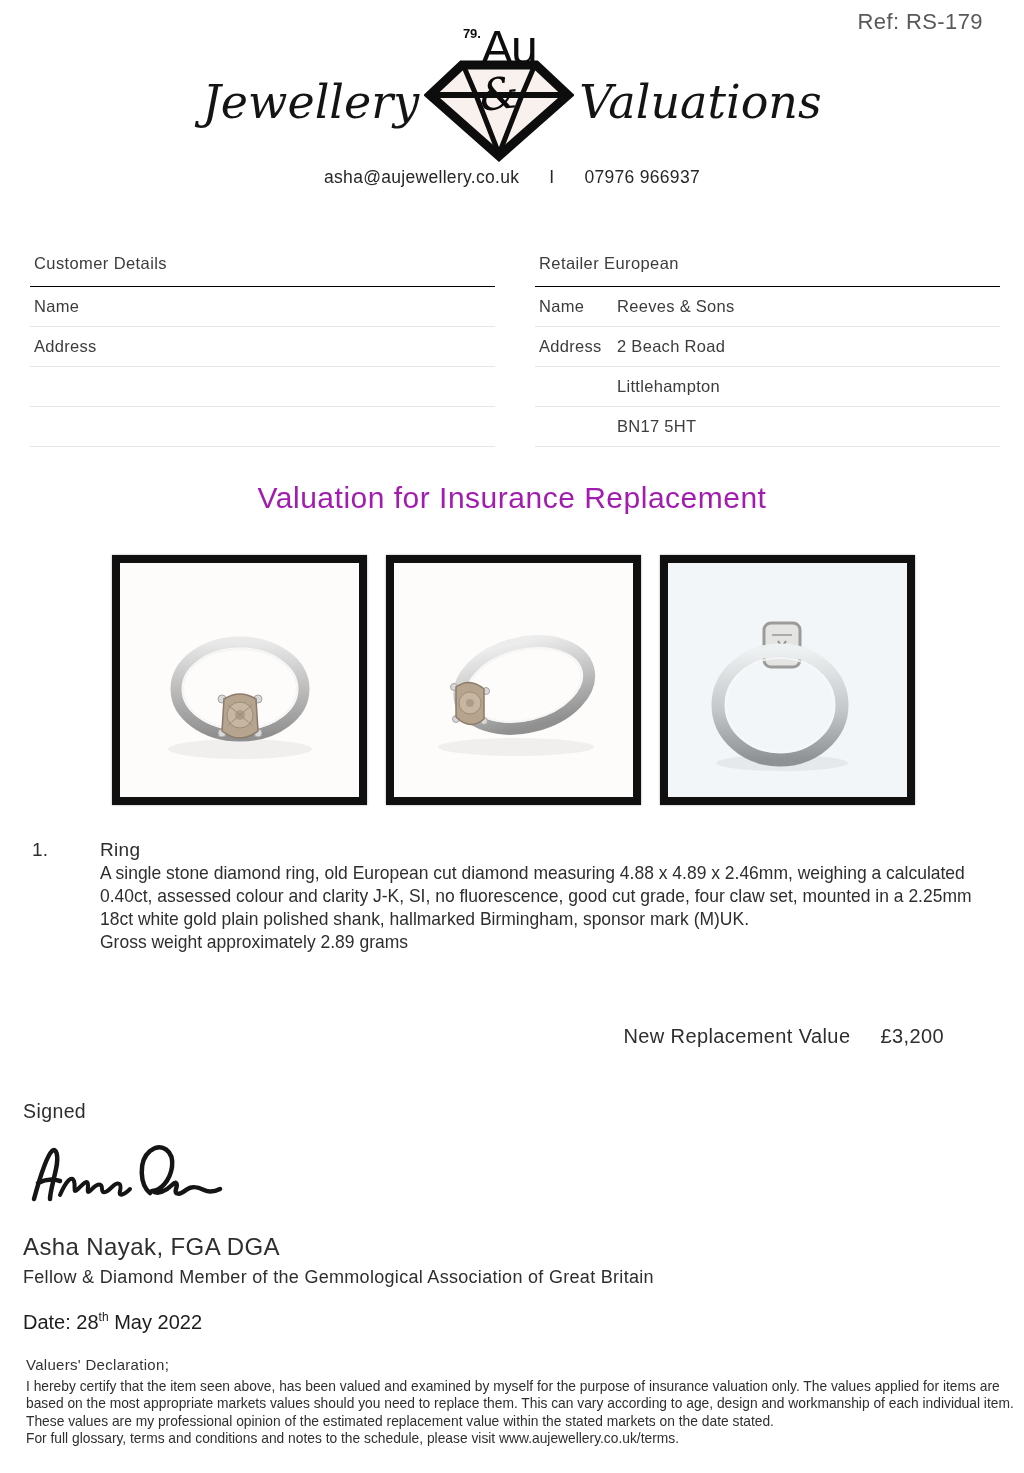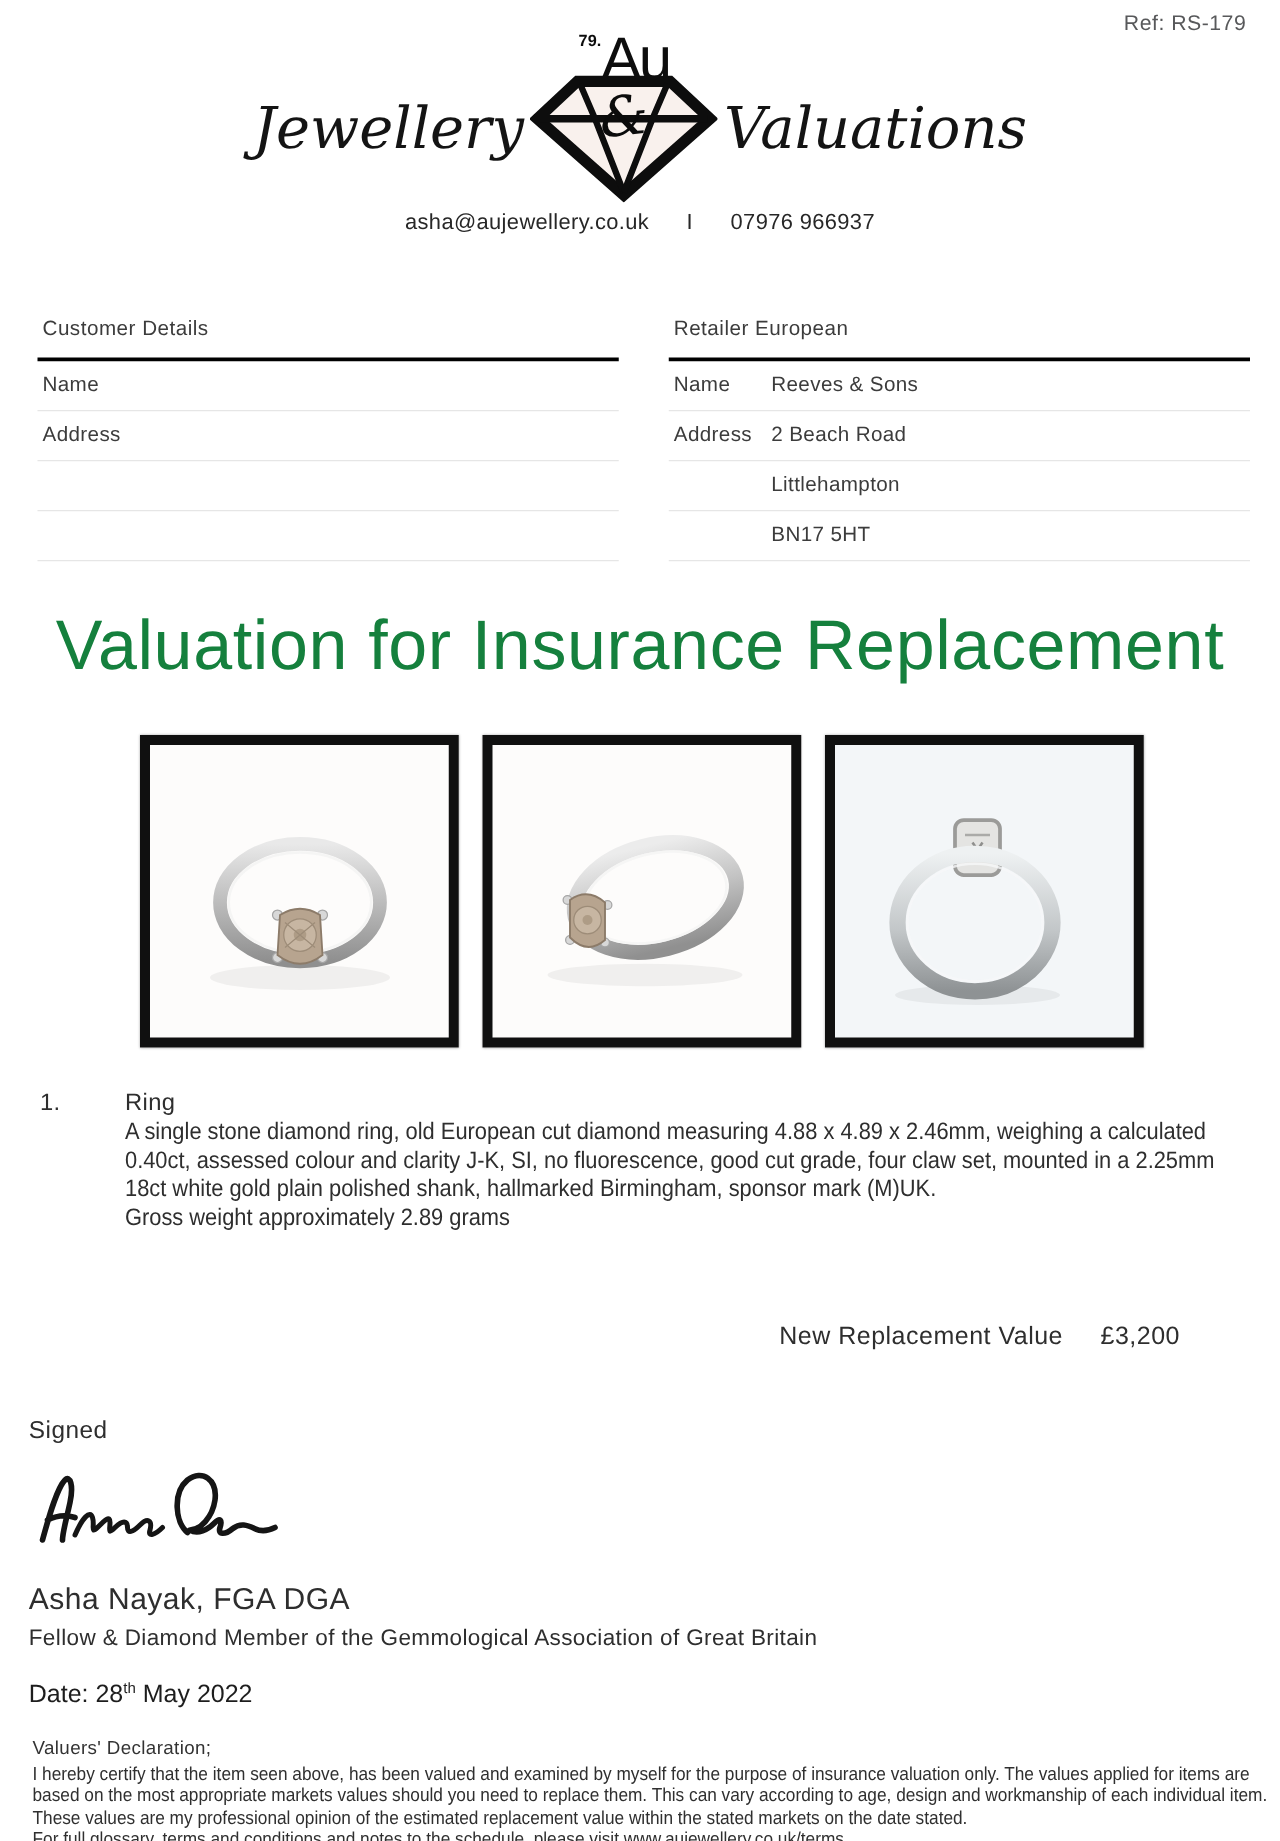--- a/index.html
+++ b/index.html
@@ -10,22 +10,22 @@
     width: 1024px;
     height: 1473px;
     margin: 0 auto;
     background: #ffffff;
     overflow: hidden;
   }
   .gothic { letter-spacing: 0.4px; }
 
   
   .ref {
-    position: absolute; top: 9px; right: 27px;
-    font-size: 17px; color: #58595b; letter-spacing: 0.4px;
+    position: absolute; top: 9px; right: 41px;
+    font-size: 22px; color: #58595b; letter-spacing: 0.4px;
   }
   .logo-row {
     display: flex; justify-content: center; align-items: center;
     margin-top: 28px; height: 134px;
   }
   .script-word {
     font-family: "DejaVu Serif", serif; font-style: italic;
     font-size: 46px; color: #141414; line-height: 1;
   }
   .script-left  { margin-right: 4px; margin-top: 14px; }
@@ -58,34 +58,34 @@
     margin-top: 5px; font-size: 17.5px; color: #272727; letter-spacing: 0.3px;
   }
 
   
   .tables {
     display: flex; margin: 54px 24px 0 30px; gap: 40px;
   }
   .dtable { flex: 1; }
   .dtable .thead {
     font-size: 16.5px; color: #3c3c3c; letter-spacing: 0.4px;
-    padding: 12px 4px 13px 4px; border-bottom: 3px solid #000000;
+    padding: 12px 4px 13px 4px; border-bottom: 1px solid #000000;
   }
   .drow {
     display: flex; align-items: center; height: 40px;
     border-bottom: 1px solid #e6e6e6; padding: 0 4px;
     font-size: 16.5px; color: #3c3c3c; letter-spacing: 0.3px;
   }
   .drow .lbl { width: 78px; flex: 0 0 auto; }
   .drow .val { flex: 1; }
 
   
   .doc-title {
     margin-top: 34px; text-align: center;
-    font-size: 56px; font-weight: 400; color: #15803d; letter-spacing: 0.5px;
+    font-size: 30px; font-weight: 400; color: #a21caf; letter-spacing: 0.5px;
   }
 
   
   .photos { display: flex; gap: 19px; margin: 40px 0 0 112px; }
   .photo {
     width: 255px; height: 250px; border: 8px solid #101010;
     background: #fdfcfb; box-shadow: 0 0 2px rgba(0,0,0,0.35);
     display: flex; align-items: center; justify-content: center;
   }
   .photo.cool { background: #f3f6f8; }

